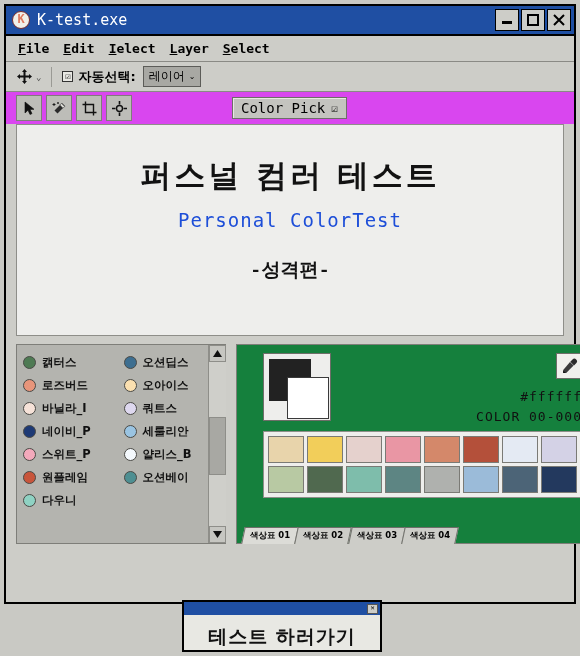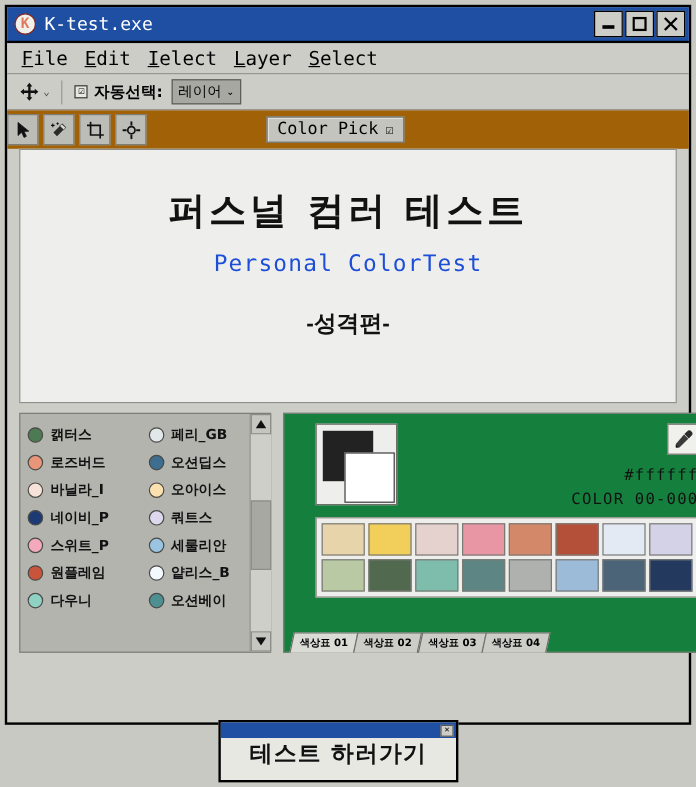--- a/index.html
+++ b/index.html
@@ -45,22 +45,23 @@
   }
   .win-btn svg { display:block; }
   
   .menubar {
     height: 26px; background: #cdcdc8;
     border-bottom: 1px solid #8a8a85;
     display: flex; align-items: center; gap: 14px;
     padding-left: 12px; flex:none;
   }
   .menu-item {
-    font-size: 16px; color: #000; white-space: nowrap;
+    font-size: 13px; color: #000; white-space: nowrap;
     font-family: "DejaVu Sans Mono", monospace;
+    font-weight: bold;
   }
   .menu-item .u { text-decoration: underline; }
   
   .optionsbar {
     height: 30px; background: #cdcdc8;
     border-bottom: 1px solid #8a8a85;
     display:flex; align-items:center; padding-left: 10px;
     flex:none;
   }
   .move-tool {
@@ -76,21 +77,21 @@
   .opt-label { font-size: 13px; margin-left: 5px; font-family:"DejaVu Sans", sans-serif; font-weight:bold; }
   .layer-select {
     margin-left: 7px; background: #a8a8a3; border: 1px solid #5c5c58;
     padding: 1px 5px; font-size: 12px; display:flex; align-items:center; gap:4px;
     font-family:"DejaVu Sans", sans-serif;
   }
   .layer-select .caret { font-size: 8px; }
   
   .toolbar {
     height: 32px; display:flex; align-items:center;
-    flex:none; background:#a16207;
+    padding-left: 10px; flex:none; background:#d946ef;
   }
   .tool-btn {
     width: 26px; height: 26px; background: #bdbdb8;
     border: 1px solid #7e7e79; margin-right: 4px;
     display:flex; align-items:center; justify-content:center;
   }
   .colorpick-btn {
     margin-left: 96px; background: #c4c4bf;
     border: 1px solid #6e6e69; box-shadow: inset 1px 1px 0 #e8e8e3;
     padding: 2px 8px; font-size: 14px;
@@ -108,21 +109,21 @@
   .canvas-title {
     font-size: 31px; font-weight: bold; letter-spacing: 3px;
     font-family: "DejaVu Sans", sans-serif; color:#121212;
   }
   .canvas-sub {
     font-size: 19px; margin-top: 12px; letter-spacing: 1px;
     font-family: "DejaVu Sans Mono", monospace; color:#1d4ed8;
   }
   .canvas-note {
     font-size: 19px; margin-top: 26px; font-weight:bold;
-    font-family: Liberation Sans, sans-serif; color:#121212;
+    font-family: Liberation Mono, monospace; color:#121212;
   }
   
   .panels {
     display:flex; gap: 10px; padding: 8px 10px 0 10px; flex:none;
   }
   .list-panel {
     width: 210px; height: 200px; background: #b4b4af;
     border: 1px solid #7e7e79; position: relative;
     display:flex;
   }
@@ -220,21 +221,21 @@
   .dlg-title {
     height: 13px; background: #1f4fa3; display:flex;
     align-items:center; justify-content:flex-end; padding-right: 2px;
   }
   .dlg-close {
     width: 11px; height: 10px; background: #cdcdc8; border: 1px solid #555;
     display:flex; align-items:center; justify-content:center;
     font-size: 7px; line-height:1; color:#000;
   }
   .dlg-body {
-    height: 35px; display:flex; align-items:flex-start; justify-content:center;
+    height: 35px; display:flex; align-items:flex-end; justify-content:center;
   }
   .dlg-text {
     font-size: 19px; font-weight:bold; letter-spacing: 1px;
     font-family: "DejaVu Sans", sans-serif; color:#111;
   }
 </style>
 </head>
 <body>
 
 <div class="app-window">
@@ -357,24 +358,20 @@
           <div class="list-row">
               <span class="dot" style="background: rgb(200, 85, 59);"></span>
               <span class="list-label">원플레임</span>
             </div>
           <div class="list-row">
               <span class="dot" style="background: rgb(143, 210, 195);"></span>
               <span class="list-label">다우니</span>
             </div>
         </div>
         <div class="list-col">
-          <div class="list-row">
-              <span class="dot" style="background: rgb(226, 231, 234);"></span>
-              <span class="list-label">페리_GB</span>
-            </div>
           <div class="list-row">
               <span class="dot" style="background: rgb(61, 110, 144);"></span>
               <span class="list-label">오션딥스</span>
             </div>
           <div class="list-row">
               <span class="dot" style="background: rgb(251, 224, 176);"></span>
               <span class="list-label">오아이스</span>
             </div>
           <div class="list-row">
               <span class="dot" style="background: rgb(222, 216, 239);"></span>

